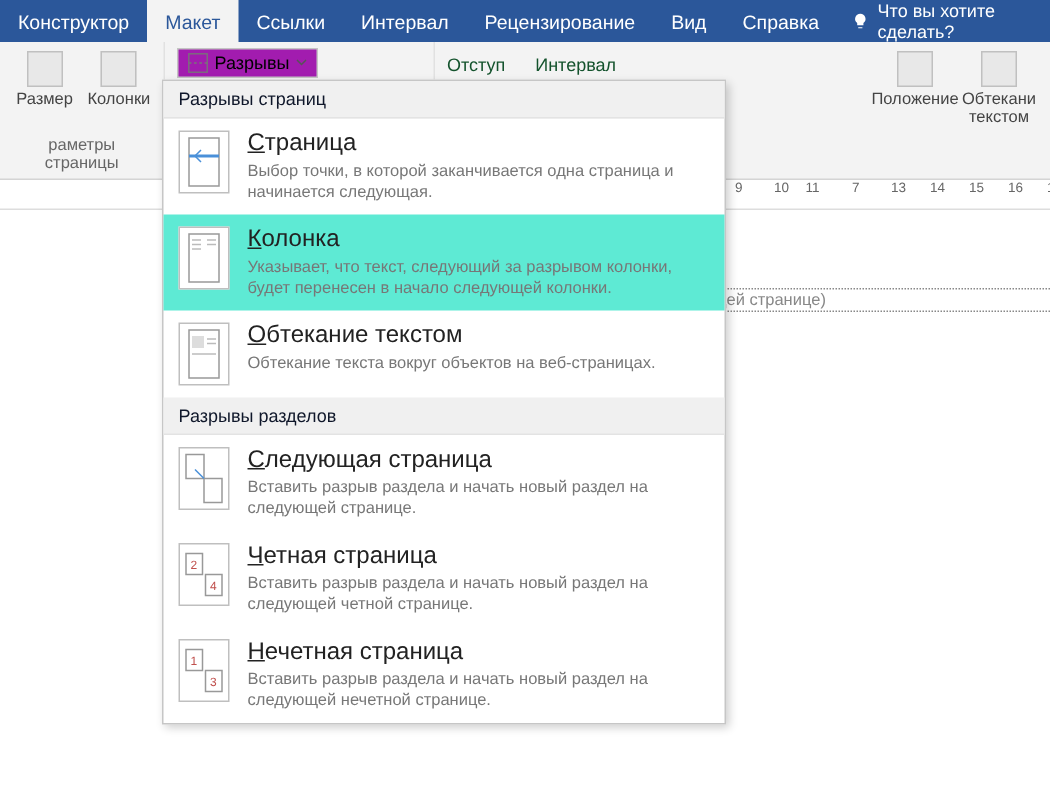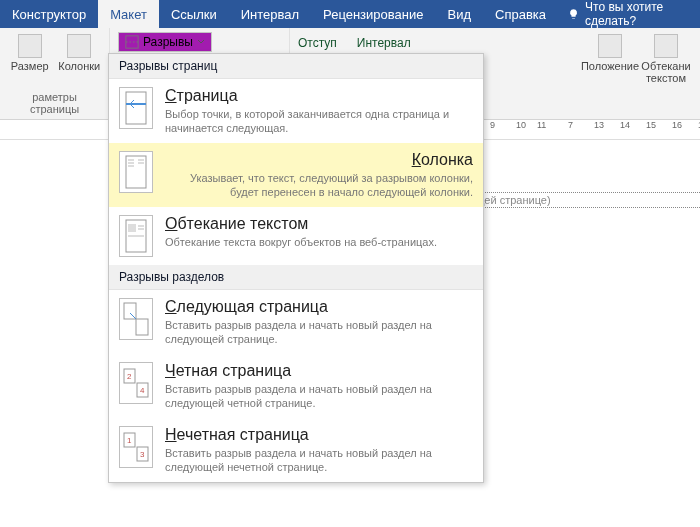--- a/index.html
+++ b/index.html
@@ -28,21 +28,21 @@
   .ruler { height: 20px; background: #fff; border-bottom: 1px solid #ddd; position: relative; overflow: hidden; }
   .ruler-tick { position: absolute; top: 0; font-size: 9px; color: #666; }
   .doc { padding: 16px 0 0 200px; position: relative; }
   .doc-line { font-family: "Times New Roman", serif; font-size: 14px; color: #000; margin-bottom: 6px; white-space: nowrap; }
   .doc-title { font-size: 22px; font-weight: 400; margin-bottom: 10px; }
   .section-break { font-size: 11px; color: #888; letter-spacing: 0; border-top: 1px dotted #888; border-bottom: 1px dotted #888; text-align: center; padding: 1px 0; margin: 4px 0 8px; }
   
   .dropdown { position: absolute; left: 108px; top: 53px; width: 376px; background: #fff; border: 1px solid #c6c6c6; box-shadow: 2px 2px 6px rgba(0,0,0,.2); z-index: 10; }
   .dd-header { background: #f0f0f0; padding: 5px 10px; font-size: 12px; color: #0f172a; border-bottom: 1px solid #e3e3e3; }
   .dd-item { display: flex; padding: 8px 10px; gap: 12px; cursor: pointer; }
-  .dd-item.hover { background: #fef9c3; text-align: right; }
+  .dd-item.hover { background: #5eead4; }
   .dd-item .thumb { width: 34px; height: 42px; background: #fff; border: 1px solid #bfbfbf; flex-shrink: 0; display:flex; align-items:center; justify-content:center; }
   .dd-item .thumb svg { width: 28px; height: 36px; }
   .dd-item .txt { flex: 1; }
   .dd-item .title { font-size: 16px; color: #222; margin-bottom: 2px; }
   .dd-item .title u { text-decoration: underline; }
   .dd-item .desc { font-size: 11px; color: #777; line-height: 14px; }
 </style>
 </head>
 <body>
 

